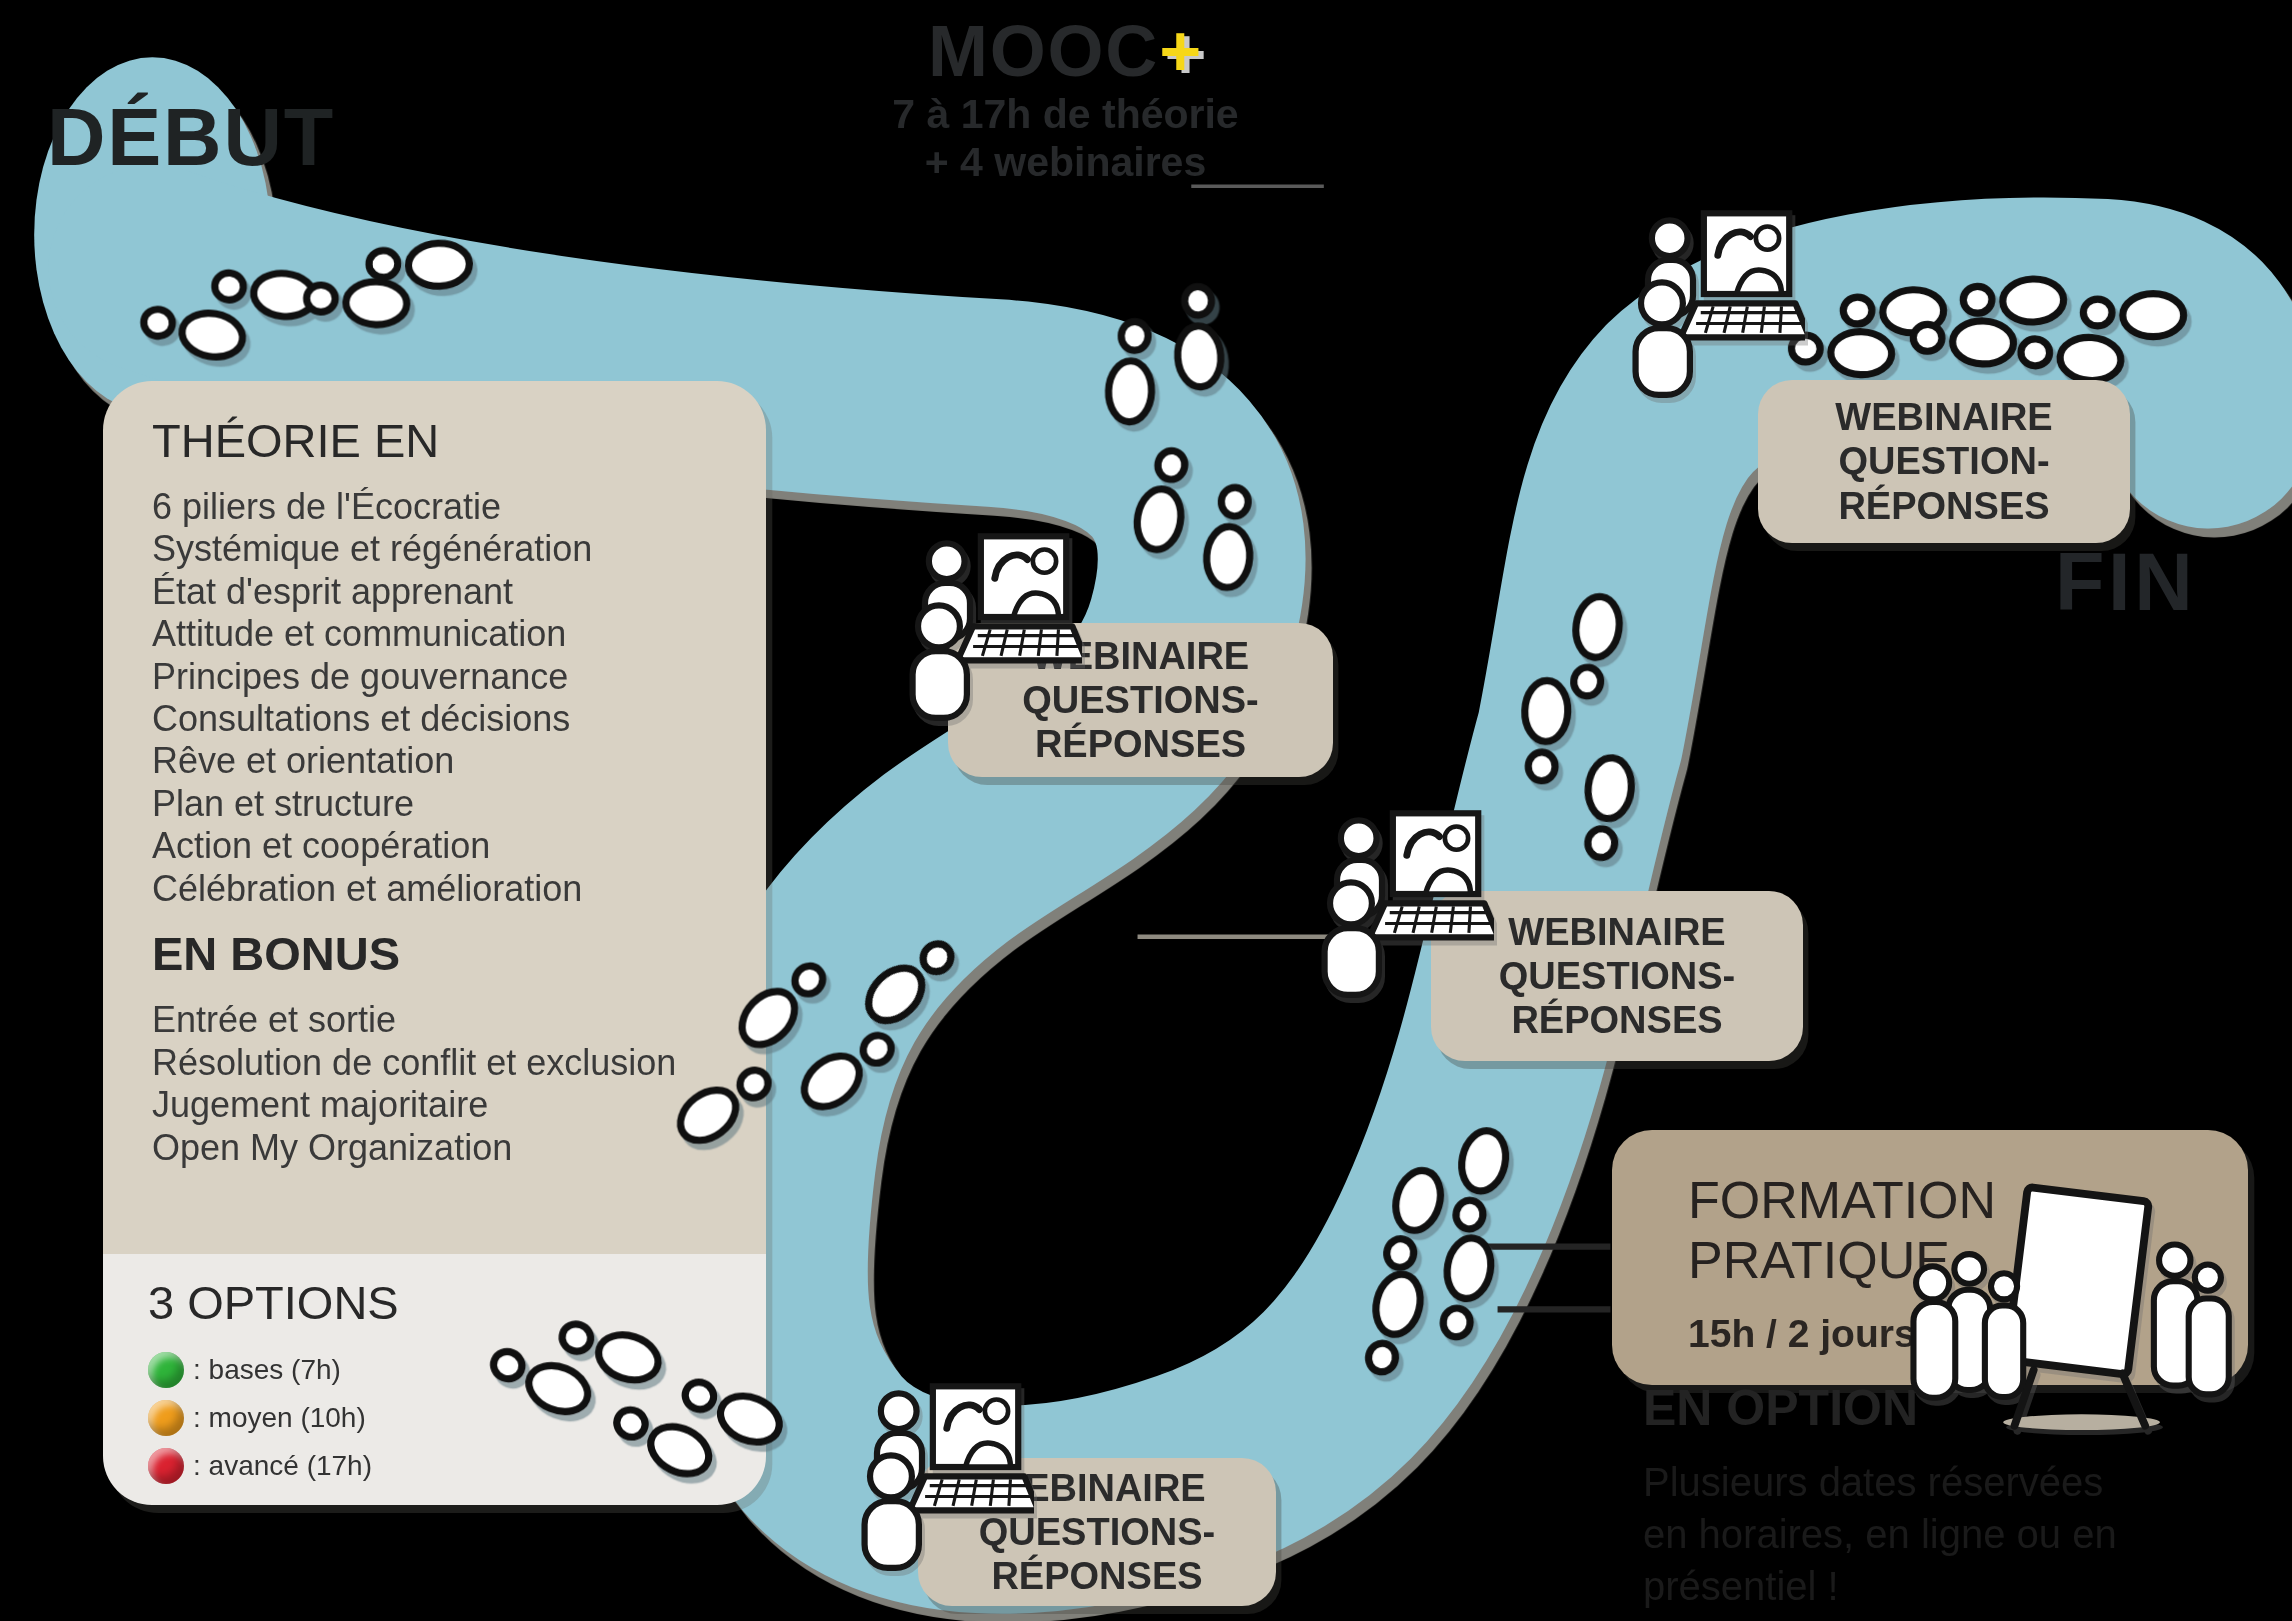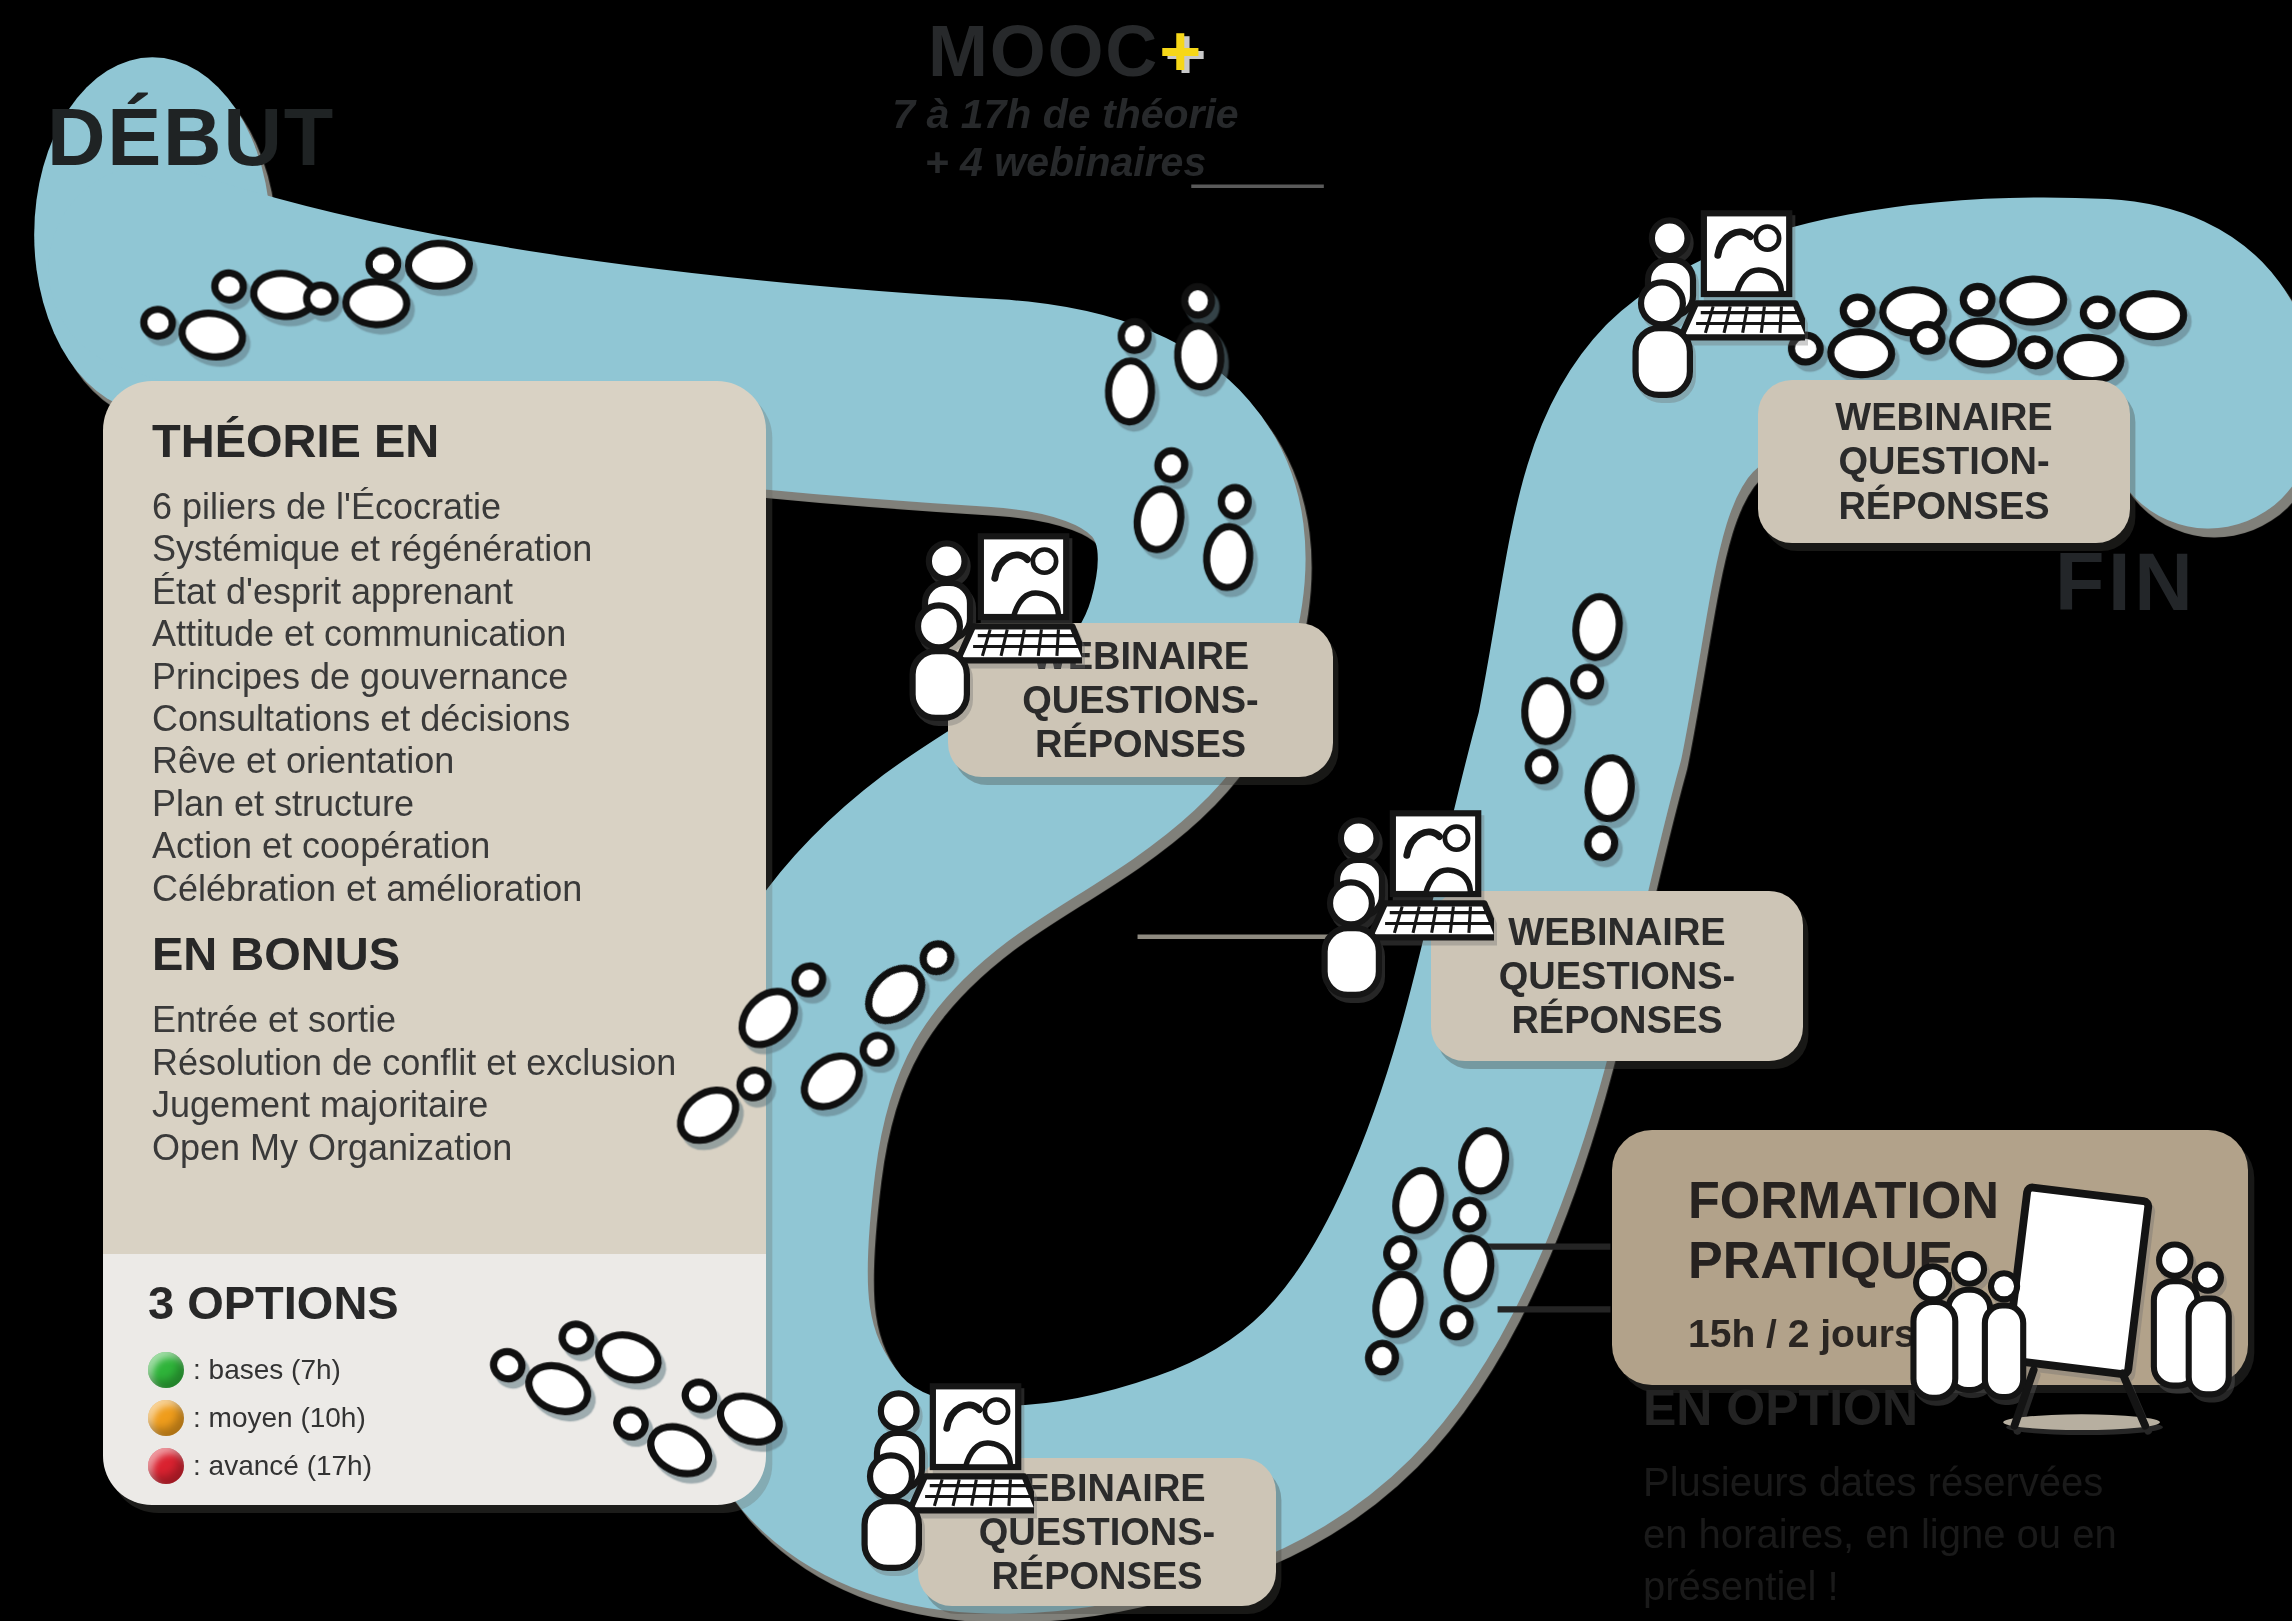--- a/index.html
+++ b/index.html
@@ -14,30 +14,30 @@
   .webi{position:absolute;z-index:4;display:flex;align-items:center;justify-content:center;
         background:#cdc5b6;border-radius:34px;text-align:center;
         font-weight:800;font-size:38px;line-height:1.16;color:#2b2b2b;
         box-shadow:5.4px 8px 0 rgba(70,70,64,.35);}
   .icon-svg{position:absolute;z-index:5;filter:drop-shadow(3.6px 5.4px 0 rgba(110,110,110,.35));}
 
   
   #title-block{left:797px;top:14.3px;width:537px;text-align:center;z-index:2;color:#27292b;}
   #mooc-title{font-size:72px;font-weight:800;letter-spacing:1.8px;line-height:1.05;}
   #mooc-title .plus{color:#f6d718;text-shadow:5.4px 2.7px 0 #c9c9c9;}
-  .subtitle{font-size:41px;font-weight:800;line-height:1.18;font-style:italic;}
+  .subtitle{font-size:41px;font-weight:800;line-height:1.18;}
 
   #start-label{left:47px;top:91px;font-size:81px;font-weight:800;color:#1f2324;z-index:2;letter-spacing:1.8px;}
   #end-label{left:2055px;top:536px;font-size:81px;font-weight:800;color:#232629;z-index:2;letter-spacing:3.6px;}
 
   
   #theory-box{left:103px;top:381px;width:663px;height:873px;background:#d9d2c4;
               border-radius:49px 49px 0 0;box-sizing:border-box;padding:34px 43px 0 49px;
               box-shadow:6.3px 8px 0 rgba(100,100,95,.28);}
-  .box-title{font-size:47px;font-weight:700;color:#282828;line-height:1.12;}
+  .box-title{font-size:47px;font-weight:400;color:#282828;line-height:1.12;}
   #chapter-list{margin-top:18px;font-size:36px;line-height:1.18;color:#3a3a3a;}
   #bonus-title{margin-top:16px;font-size:47px;font-weight:800;color:#282828;}
   #bonus-list{margin-top:18px;font-size:36px;line-height:1.18;color:#3a3a3a;}
 
   
   #options-box{left:103px;top:1254px;width:663px;height:251px;background:#eceae7;
                border-radius:0 0 49px 49px;box-sizing:border-box;padding:23px 43px 0 45px;
                box-shadow:6.3px 8px 0 rgba(100,100,95,.28);}
   .opt-row{display:flex;align-items:center;height:48px;font-size:28px;color:#333;font-weight:500;}
   .opt-rows{margin-top:16px;}

